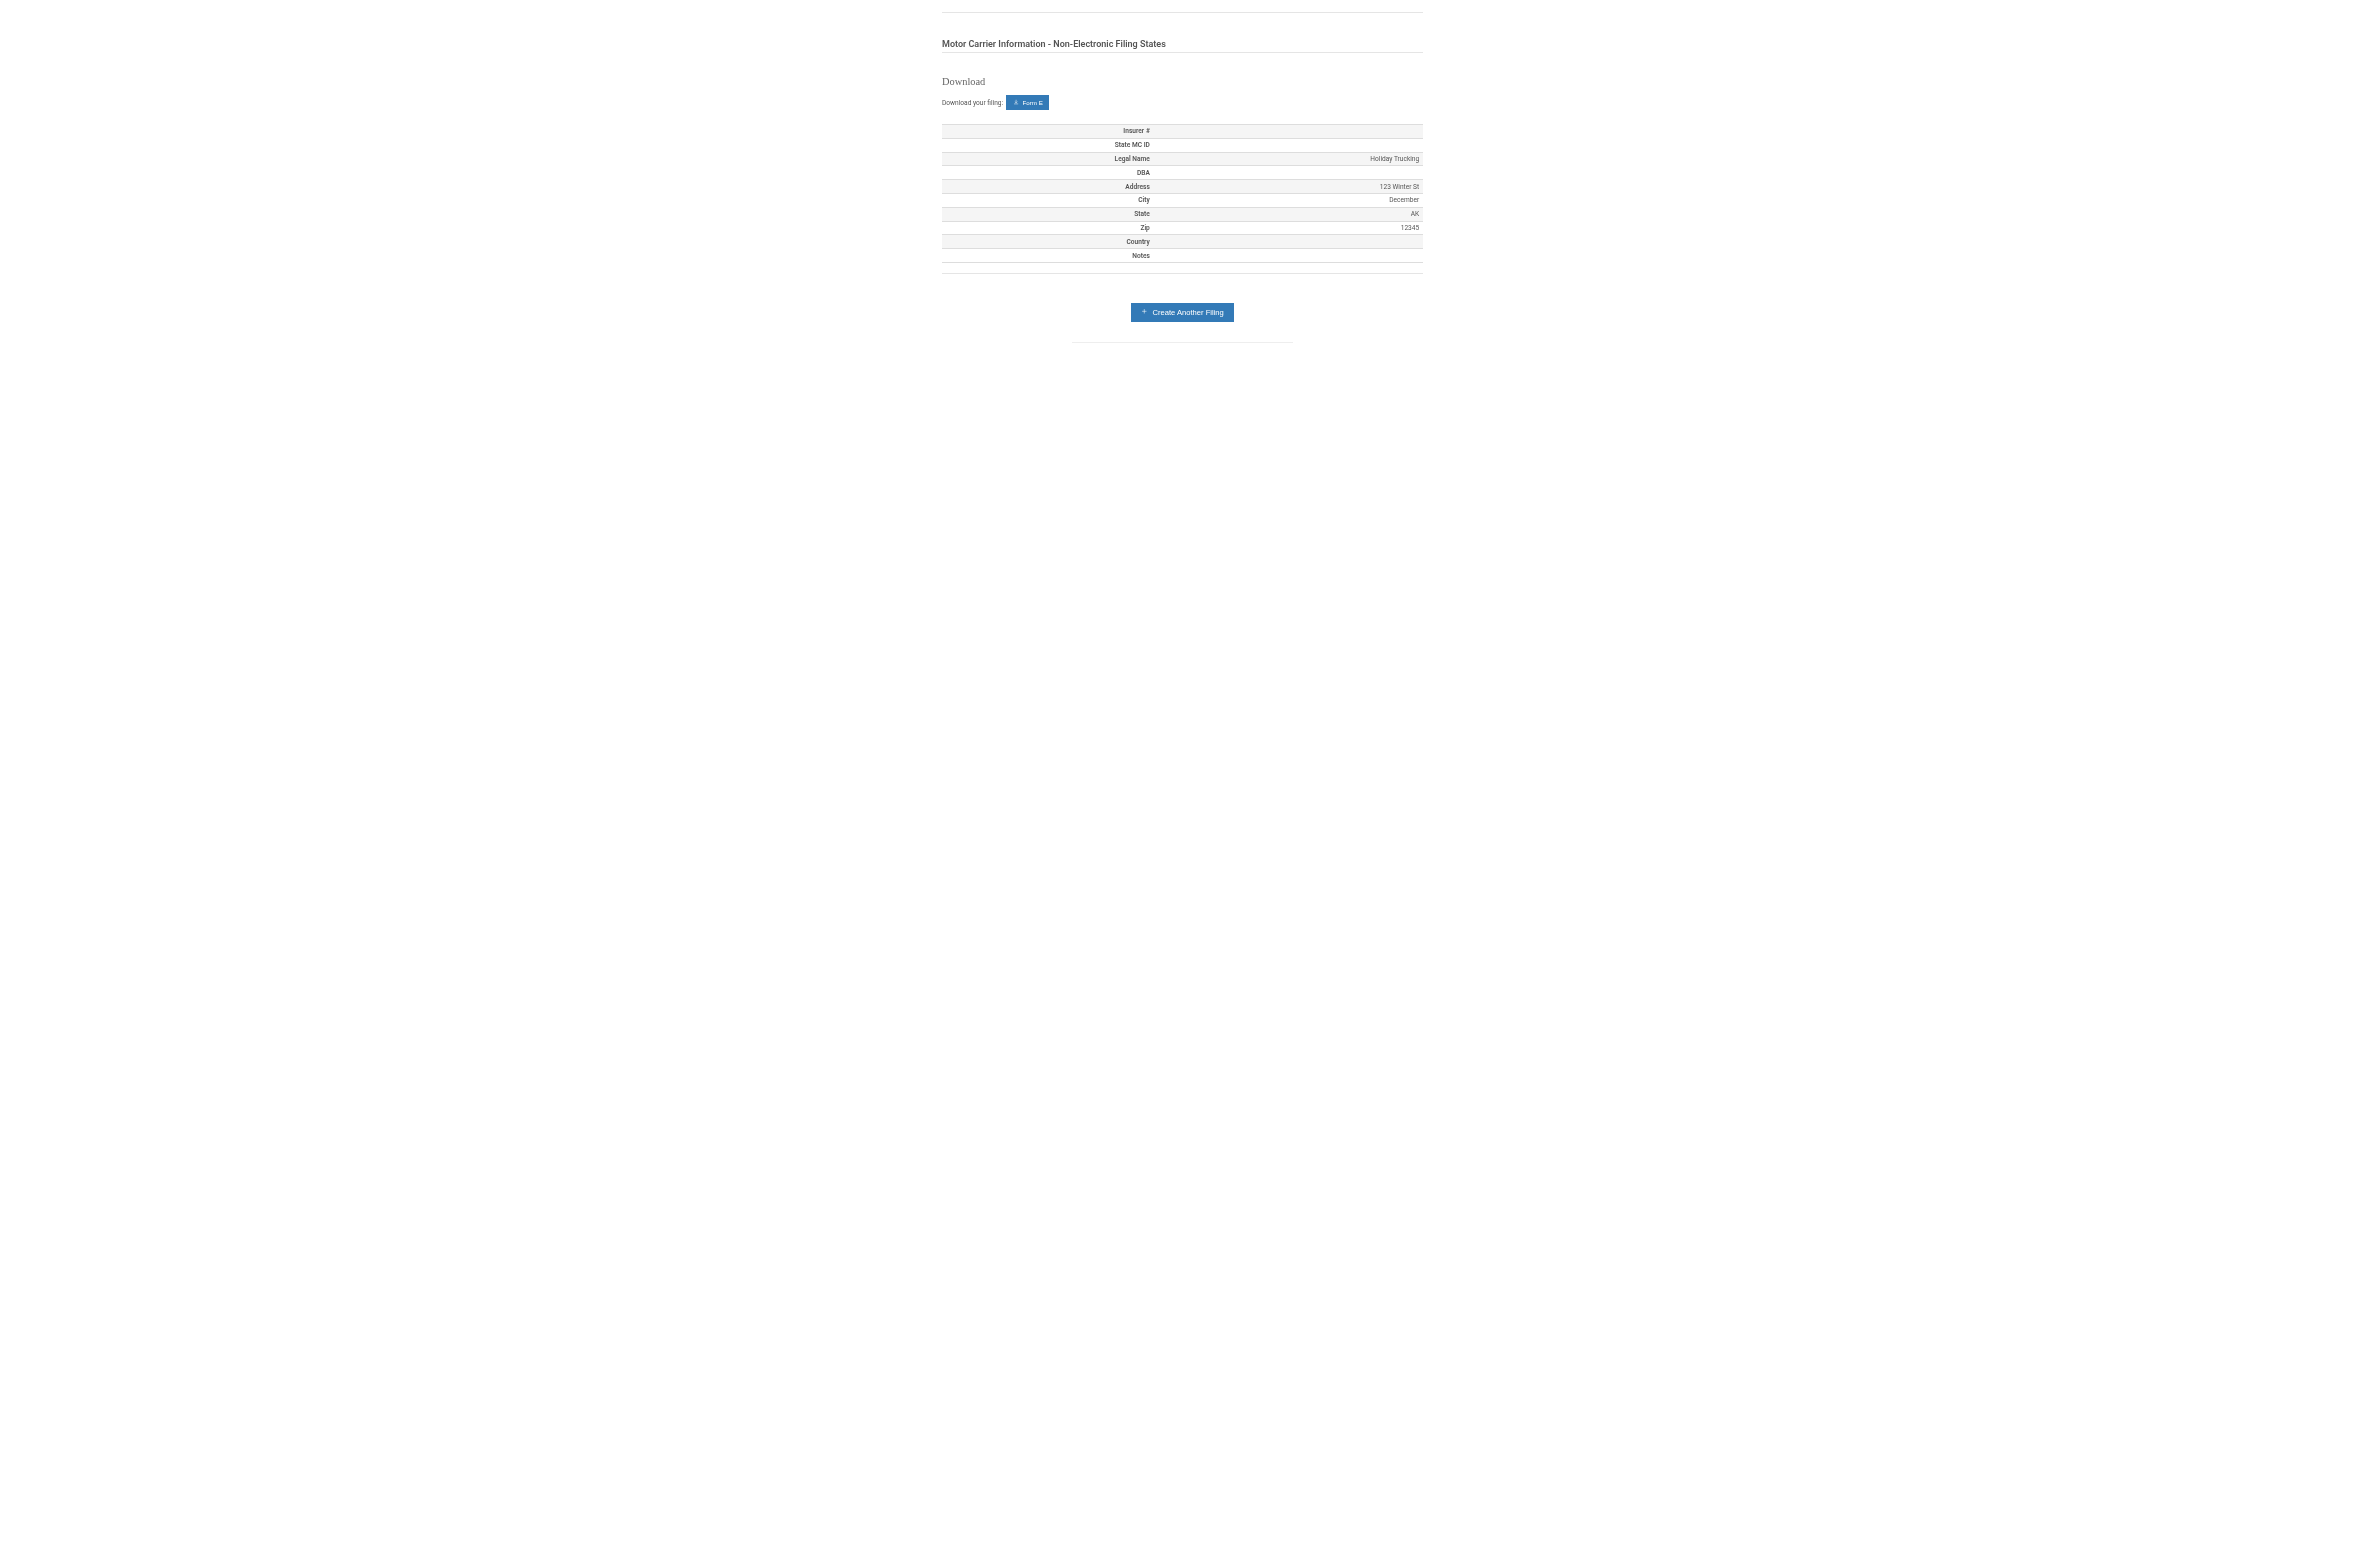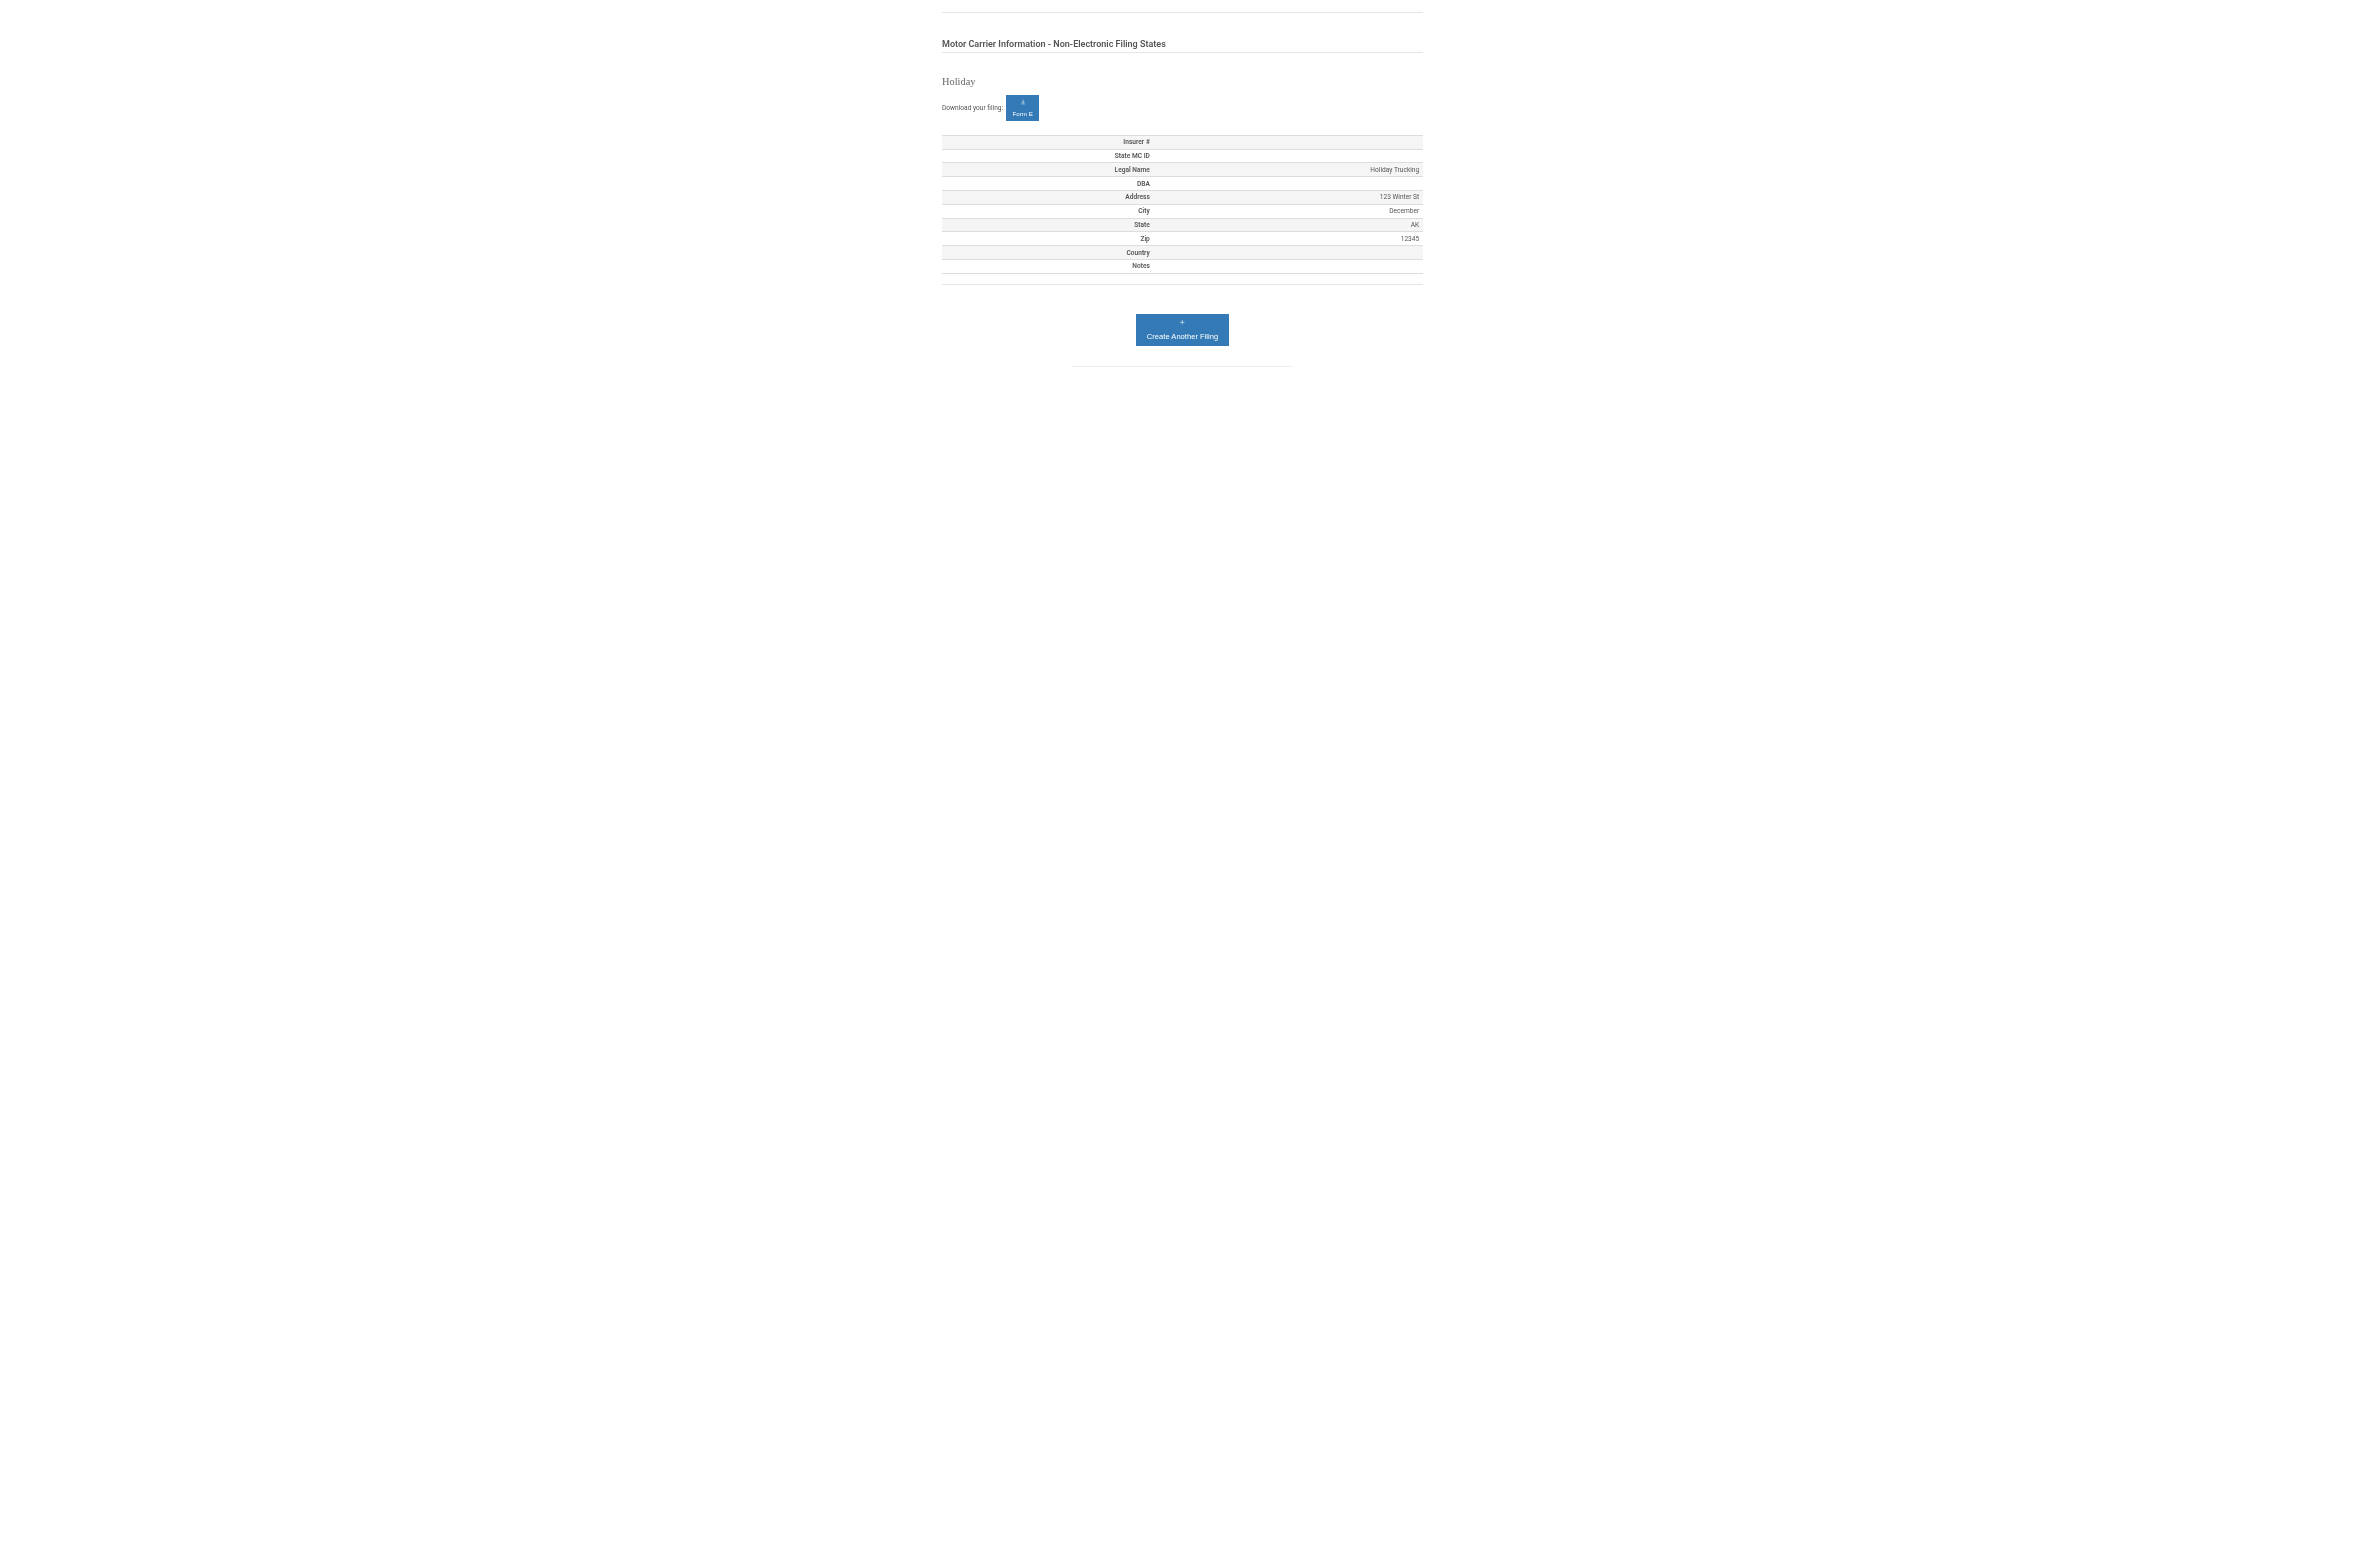--- a/index.html
+++ b/index.html
@@ -51,21 +51,20 @@
     display: inline-flex;
     align-items: center;
     gap: 3.8px;
     background: #337ab7;
     color: #fff;
     border: none;
     padding: 3.8px 6.6px;
     font-size: 6.2px;
     cursor: pointer;
     border-radius: 0;
-    flex-direction: column;
   }
   .btn svg {
     width: 6.2px;
     height: 6.2px;
     fill: none;
     stroke: #fff;
     stroke-width: 2;
   }
   .info-table {
     width: 100%;
@@ -120,21 +119,21 @@
   }
 </style>
 </head>
 <body>
 
 <div class="container">
   <div class="top-divider"></div>
 
   <h2 class="section-title">Motor Carrier Information - Non-Electronic Filing States</h2>
 
-  <h3 class="state-title">Holiday</h3>
+  <h3 class="state-title">Download</h3>
 
   <div class="download-row">
     <span class="download-label">Download your filing:</span>
     <button class="btn">
       <span>
         <svg viewBox="0 0 24 24">
             <path d="M12 3v12m0 0l-5-5m5 5l5-5M4 19h16"></path>
           </svg>
       </span>
       <span>Form E</span>

